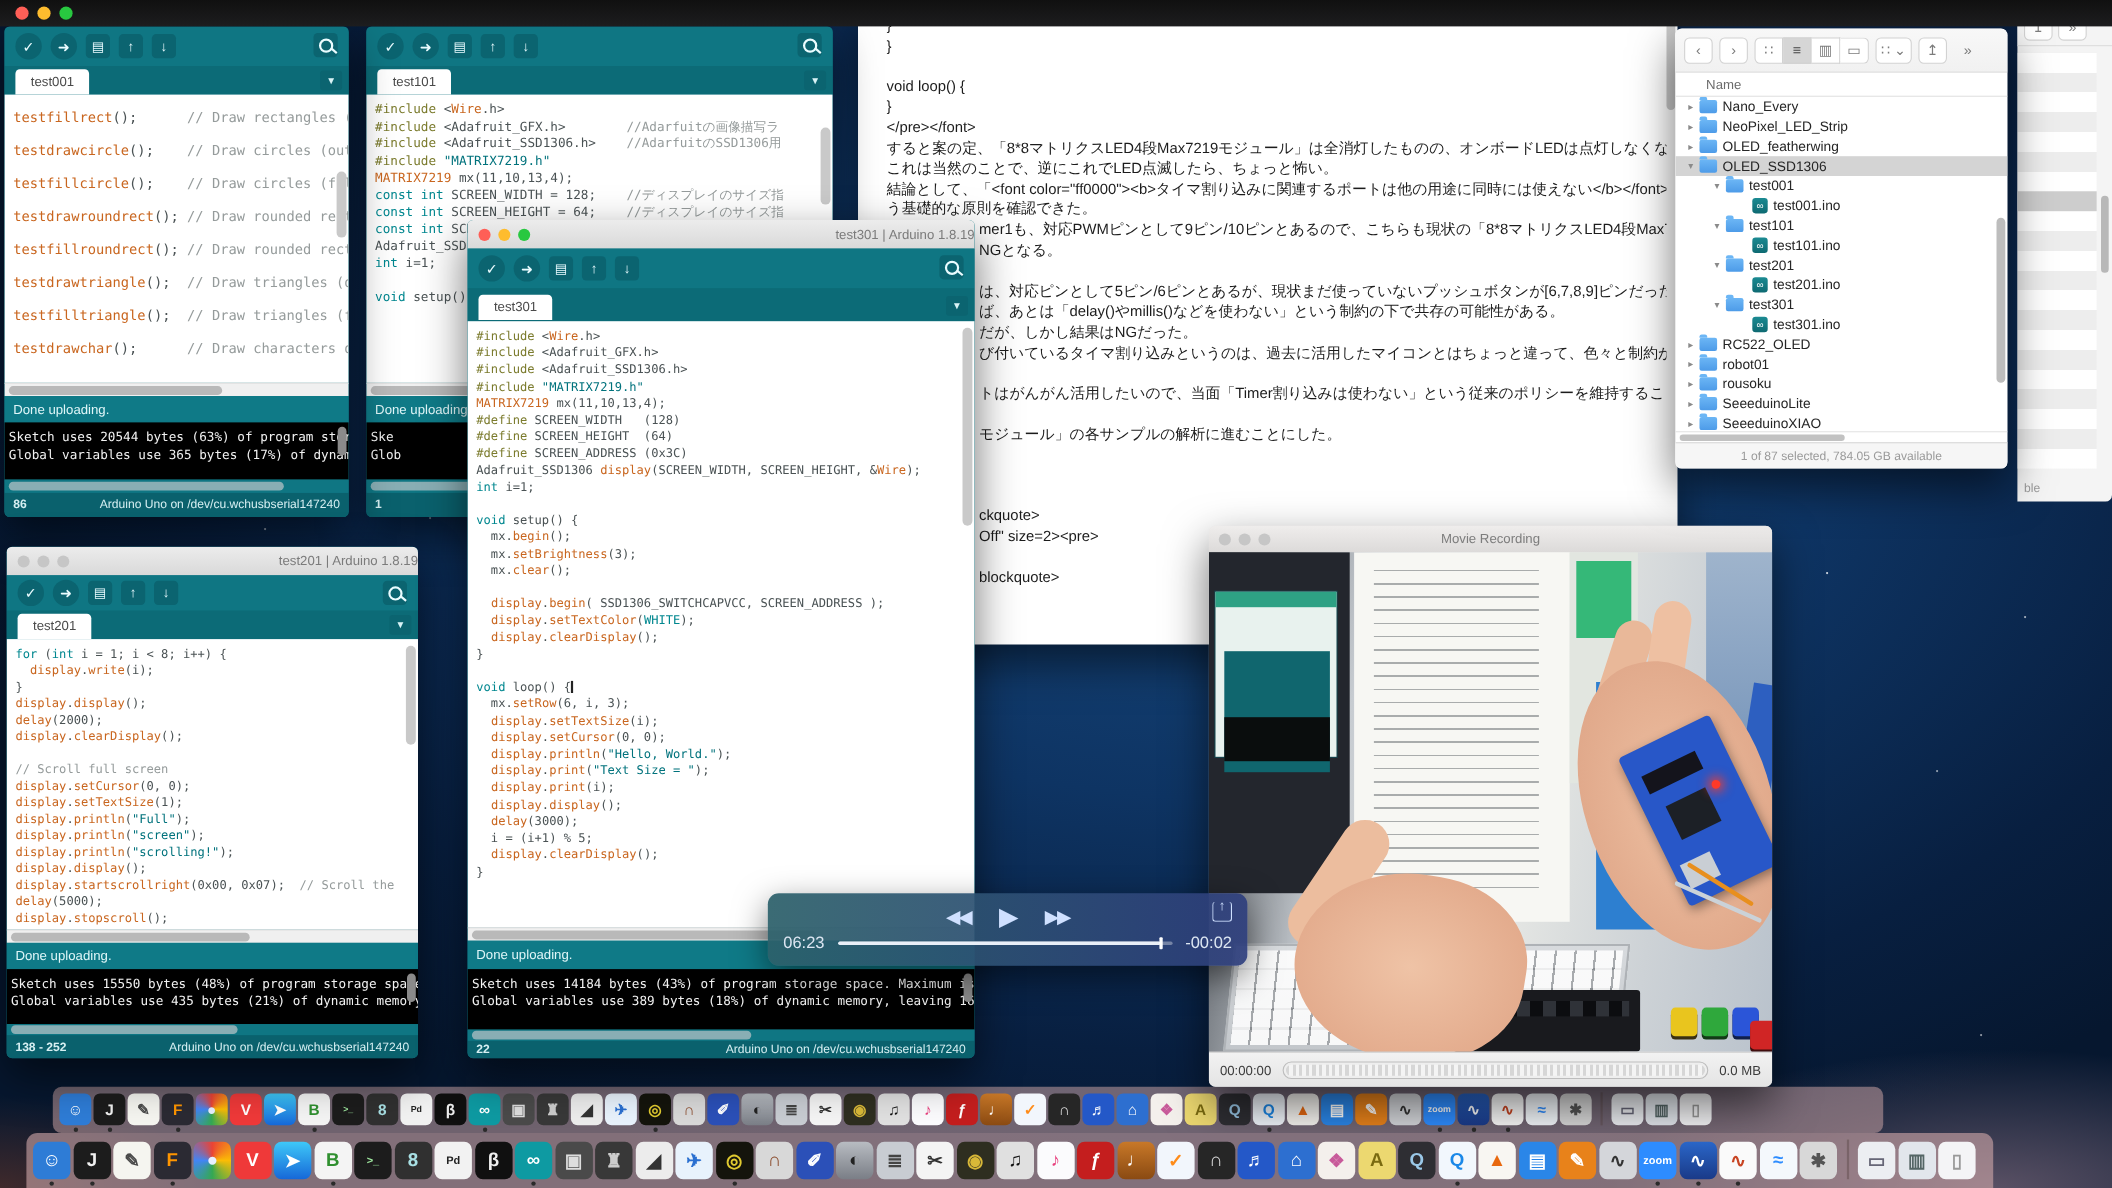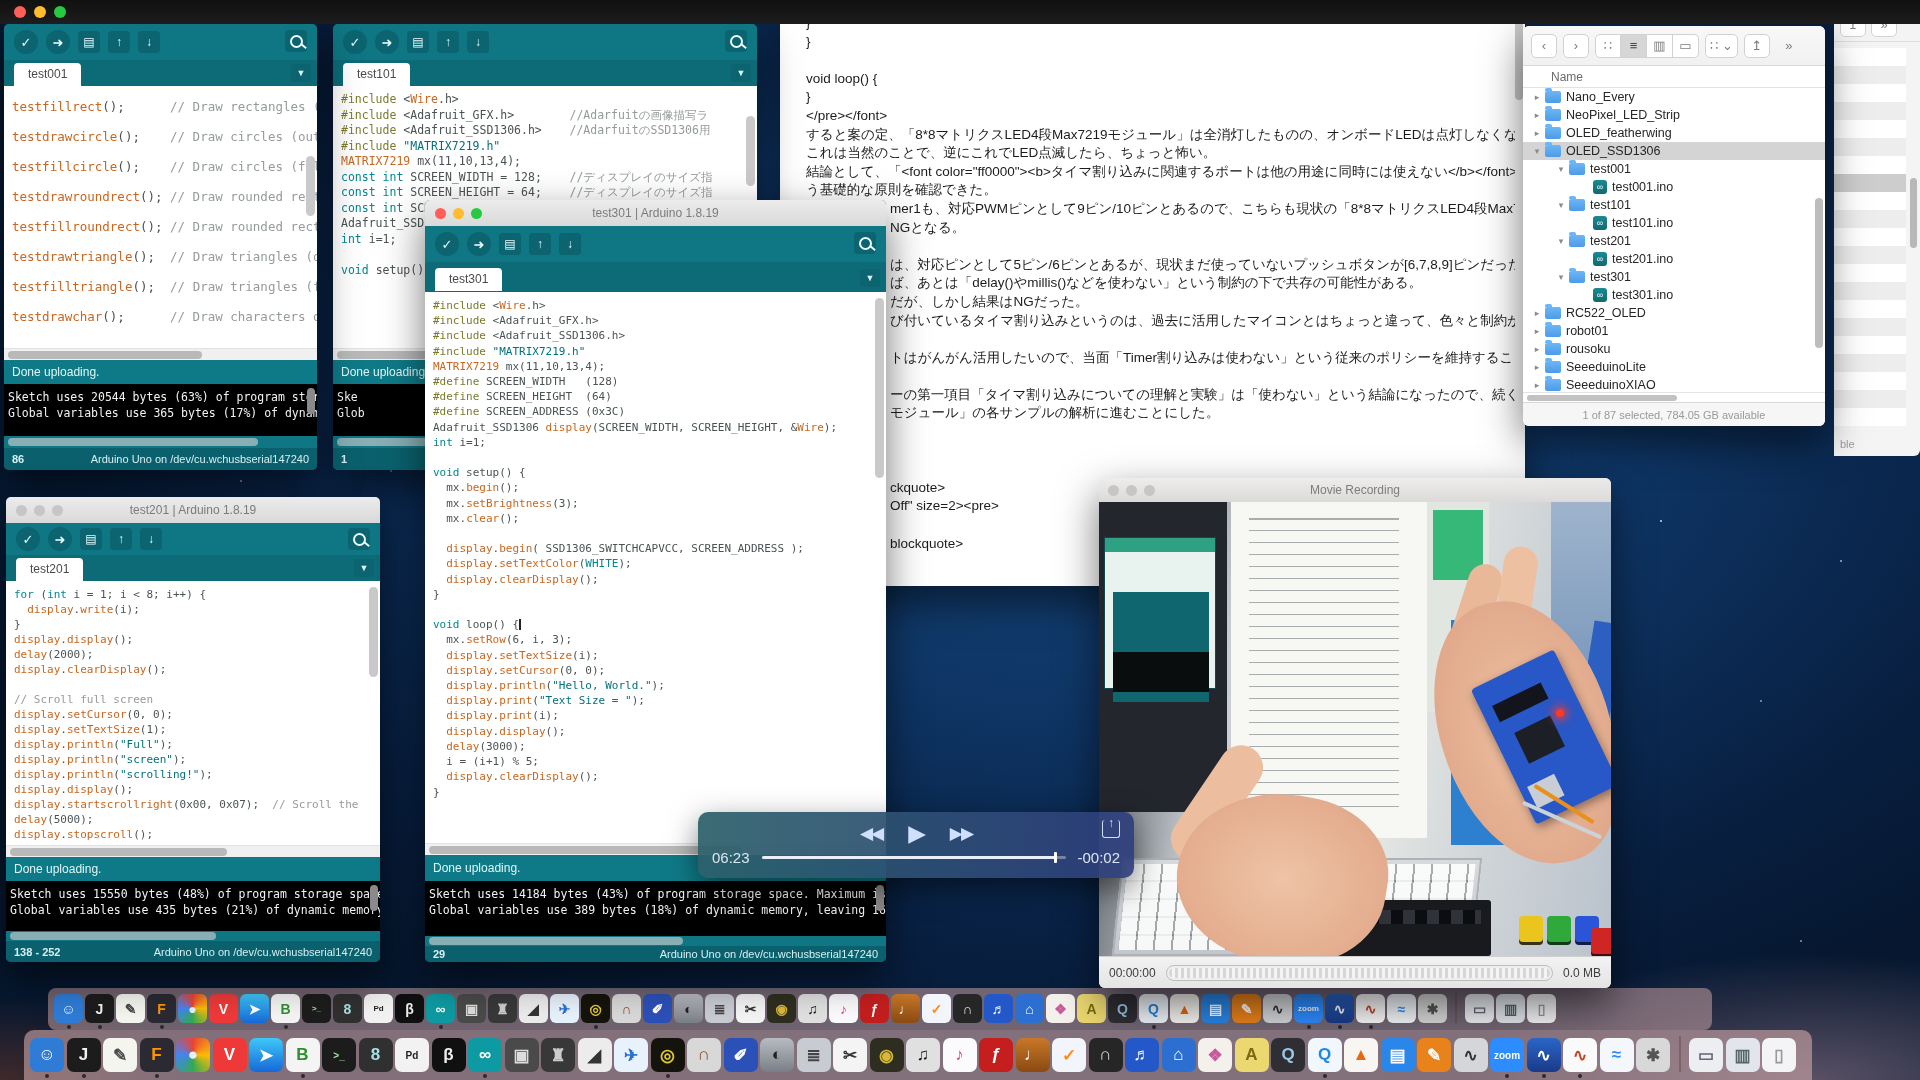--- a/index.html
+++ b/index.html
@@ -37,21 +37,21 @@
 
   
   .win { position:absolute; box-shadow:0 16px 40px rgba(0,0,0,.55); border-radius:5px; overflow:hidden; }
 
   
   .ard { background:#0f7683; display:flex; flex-direction:column; }
   .ard-titlebar { height:26px; background:linear-gradient(#ececec,#d9d9d9); display:flex; align-items:center;
     position:relative; flex:0 0 auto; }
   .ard-titlebar .lights{ display:flex; gap:7px; margin-left:10px;}
   .ard-titlebar .tl{width:11px;height:11px;}
-  .ard-titlebar .wtitle { position:absolute; left:0; right:0; text-align:center; font-size:12px; color:#7b7b7b; }
+  .ard-titlebar .wtitle { position:absolute; left:0; right:0; text-align:right; font-size:12px; color:#7b7b7b; }
   .ard-toolbar { height:36px; background:#0f7683; display:flex; align-items:center; gap:8px; padding:0 10px; flex:0 0 auto; position:relative;}
   .tb-round { width:24px; height:24px; border-radius:50%; background:#0b6470; color:#eafcff; font-size:13px;
     display:flex; align-items:center; justify-content:center; }
   .tb-sq { width:22px; height:22px; border-radius:4px; background:#0b6470; color:#eafcff; font-size:12px;
     display:flex; align-items:center; justify-content:center; }
   .tb-mag { position:absolute; right:10px; top:6px; }
   .mag-ico { position:relative; width:13px; height:13px; border:2px solid #eafcff; border-radius:50%; display:block;}
   .mag-ico::after { content:""; position:absolute; width:7px; height:2px; background:#eafcff;
     transform:rotate(40deg); right:-6px; bottom:-1px; }
   .ard-tabbar { height:26px; background:#0c6b77; position:relative; flex:0 0 auto; }
@@ -257,21 +257,20 @@
         <div class="dline frag">mer1も、対応PWMピンとして9ピン/10ピンとあるので、こちらも現状の「8*8マトリクスLED4段Max7219モ</div>
         <div class="dline frag">NGとなる。</div>
         <div class="dline">&nbsp;</div>
         <div class="dline frag">は、対応ピンとして5ピン/6ピンとあるが、現状まだ使っていないプッシュボタンが[6,7,8,9]ピンだったので、6</div>
         <div class="dline frag">ば、あとは「delay()やmillis()などを使わない」という制約の下で共存の可能性がある。</div>
         <div class="dline frag">だが、しかし結果はNGだった。</div>
         <div class="dline frag">び付いているタイマ割り込みというのは、過去に活用したマイコンとはちょっと違って、色々と制約がある模様</div>
         <div class="dline">&nbsp;</div>
         <div class="dline frag">トはがんがん活用したいので、当面「Timer割り込みは使わない」という従来のポリシーを維持することとした。</div>
         <div class="dline">&nbsp;</div>
-        <div class="dline frag">ーの第一項目「タイマ割り込みについての理解と実験」は「使わない」という結論になったので、続く</div>
         <div class="dline frag">モジュール」の各サンプルの解析に進むことにした。</div>
         <div class="dline">&nbsp;</div>
         <div class="dline">&nbsp;</div>
         <div class="dline">&nbsp;</div>
         <div class="dline frag">ckquote&gt;</div>
         <div class="dline frag">Off" size=2&gt;&lt;pre&gt;</div>
         <div class="dline">&nbsp;</div>
         <div class="dline frag">blockquote&gt;</div>
       </div>
     <div class="dscroll"></div>
@@ -413,21 +412,21 @@
     </div>
     <div class="hscroll">
         <div class="thumb" style="left:4px; width:68%;"></div>
       </div>
     <div class="ard-status" style="height:26px; line-height:26px;">Done uploading.</div>
     <div class="ard-console" style="height:55px;"><div>Sketch uses 14184 bytes (43%) of program storage space. Maximum is 32256</div><div>Global variables use 389 bytes (18%) of dynamic memory, leaving 1659 byt</div><div class="cscroll"></div></div>
     <div class="ard-constrip" style="height:10px;">
         <div class="thumb" style="left:4px; width:55%; top:1px;"></div>
       </div>
     <div class="ard-footer" style="height:16px;">
-      <span class="lineno">29</span>
+      <span class="lineno">22</span>
       <span class="board">Arduino Uno on /dev/cu.wchusbserial147240</span>
     </div>
   </div>
 
   <div class="win movie" style="left:1099px; top:478px; width:512px; height:510px; z-index:7;">
     <div class="m-titlebar">
       <div class="lights">
         <span class="tl gray"></span>
         <span class="tl gray"></span>
         <span class="tl gray"></span>

